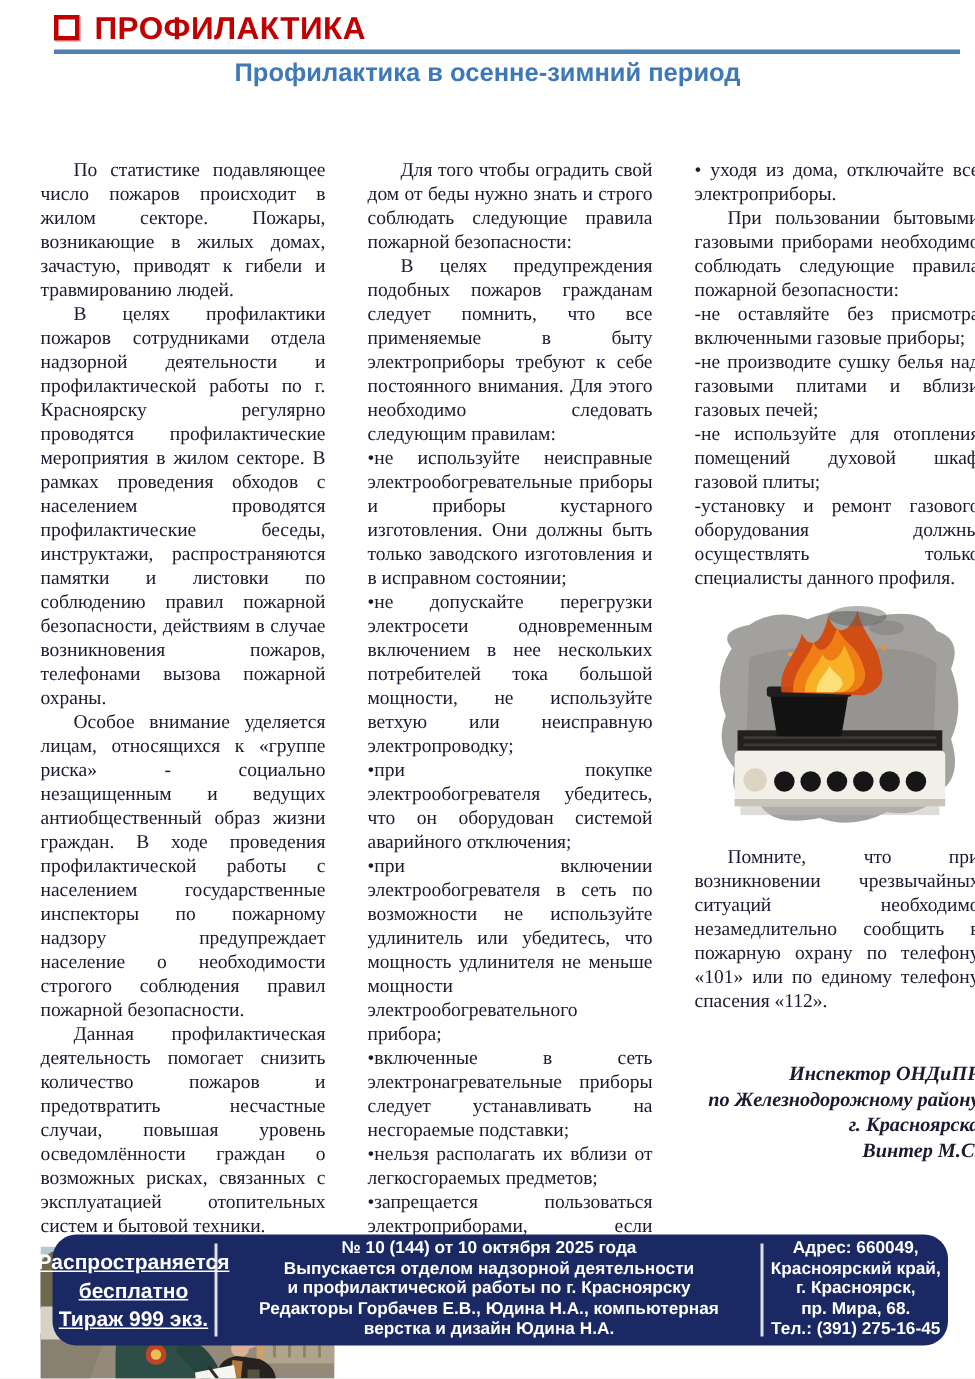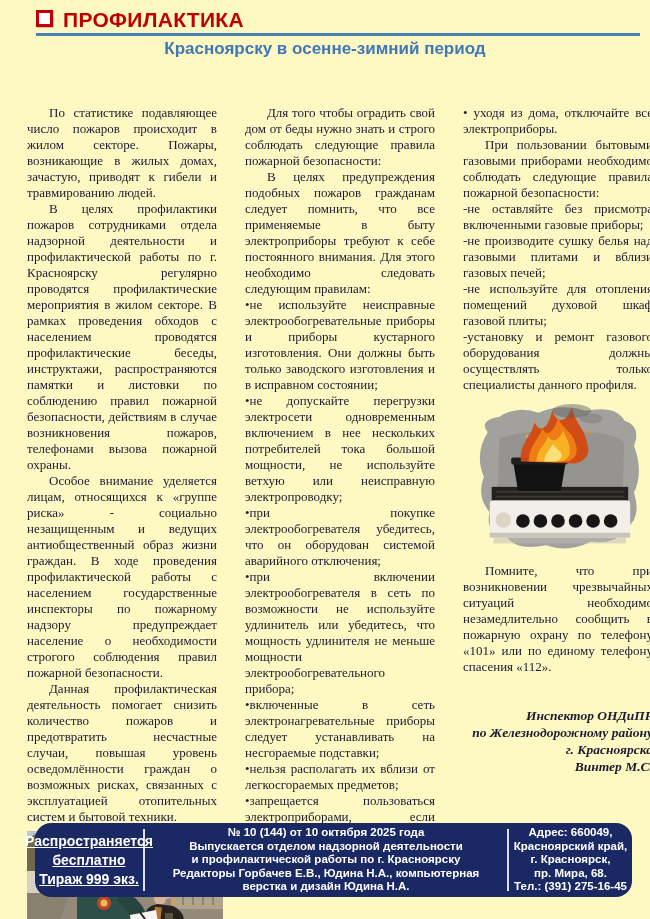--- a/index.html
+++ b/index.html
@@ -1,16 +1,16 @@
 <!DOCTYPE html>
 <html lang="ru"><head>
 <meta charset="utf-8">
 <style>
   html,body{margin:0;padding:0;background:#e8e8e8;}
-  .page{position:relative;width:650px;height:919px;background:#fef9c3;margin:0 auto;
+  .page{position:relative;width:650px;height:919px;background:#ffffff;margin:0 auto;
         overflow:hidden;font-family:"Liberation Serif",serif;color:#1a1a30;}
   
   .header-row{display:flex;align-items:center;gap:10px;margin:9px 10px 0 36px;
               border-bottom:3px solid #4d80b3;padding-bottom:3px;}
   .marker-square{width:11px;height:11px;border:3px solid #c00000;background:#fff;
                  box-shadow:1px 1px 0 #e9b7b7;margin-top:-2px;flex:0 0 auto;}
   .section-title{font-family:"Liberation Sans",sans-serif;font-weight:bold;
                  font-size:21px;color:#c00000;letter-spacing:.3px;line-height:1;}
   .page-subtitle{text-align:center;font-family:"Liberation Sans",sans-serif;font-weight:bold;
                  font-size:17px;color:#3e78b7;margin-top:3px;}
@@ -38,21 +38,21 @@
 </head>
 <body>
 
 <div class="page">
 
   <div class="header-row">
     <div class="marker-square"></div>
     <div class="section-title">ПРОФИЛАКТИКА</div>
   </div>
 
-  <div class="page-subtitle">Красноярску в осенне-зимний период</div>
+  <div class="page-subtitle">Профилактика в осенне-зимний период</div>
 
   <div class="columns">
 
     <div class="col">
       <p>По статистике подавляющее число пожаров происходит в жилом секторе. Пожары, возникающие в жилых домах, зачастую, приводят к гибели и травмированию людей.</p>
       <p>В целях профилактики пожаров сотрудниками отдела надзорной деятельности и профилактической работы по г. Красноярску регулярно проводятся профилактические мероприятия в жилом секторе. В рамках проведения обходов с населением проводятся профилактические беседы, инструктажи, распространяются памятки и листовки по соблюдению правил пожарной безопасности, действиям в случае возникновения пожаров, телефонами вызова пожарной охраны.</p>
       <p>Особое внимание уделяется лицам, относящихся к «группе риска» - социально незащищенным и ведущих антиобщественный образ жизни граждан. В ходе проведения профилактической работы с населением государственные инспекторы по пожарному надзору предупреждает население о необходимости строгого соблюдения правил пожарной безопасности.</p>
       <p>Данная профилактическая деятельность помогает снизить количество пожаров и предотвратить несчастные случаи, повышая уровень осведомлённости граждан о возможных рисках, связанных с эксплуатацией отопительных систем и бытовой техники.</p>
       <div class="photo-wrap">
         <svg viewBox="0 0 196 114" width="196" height="114" role="img">

